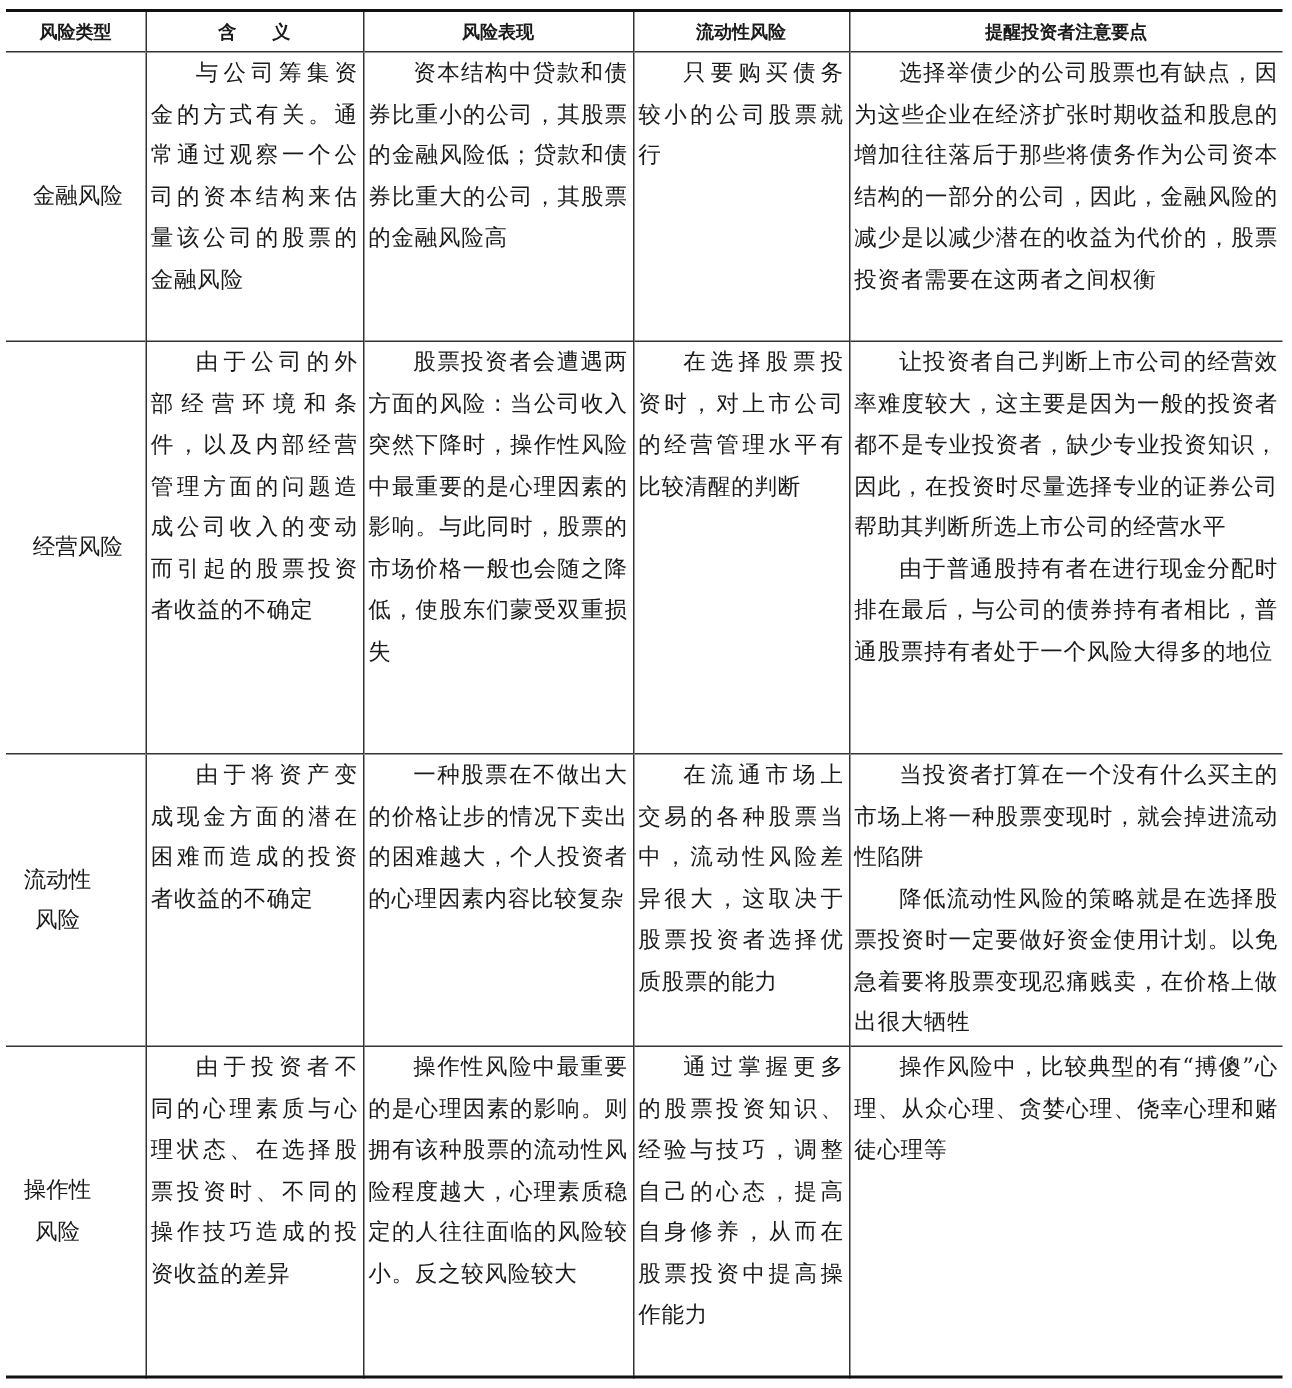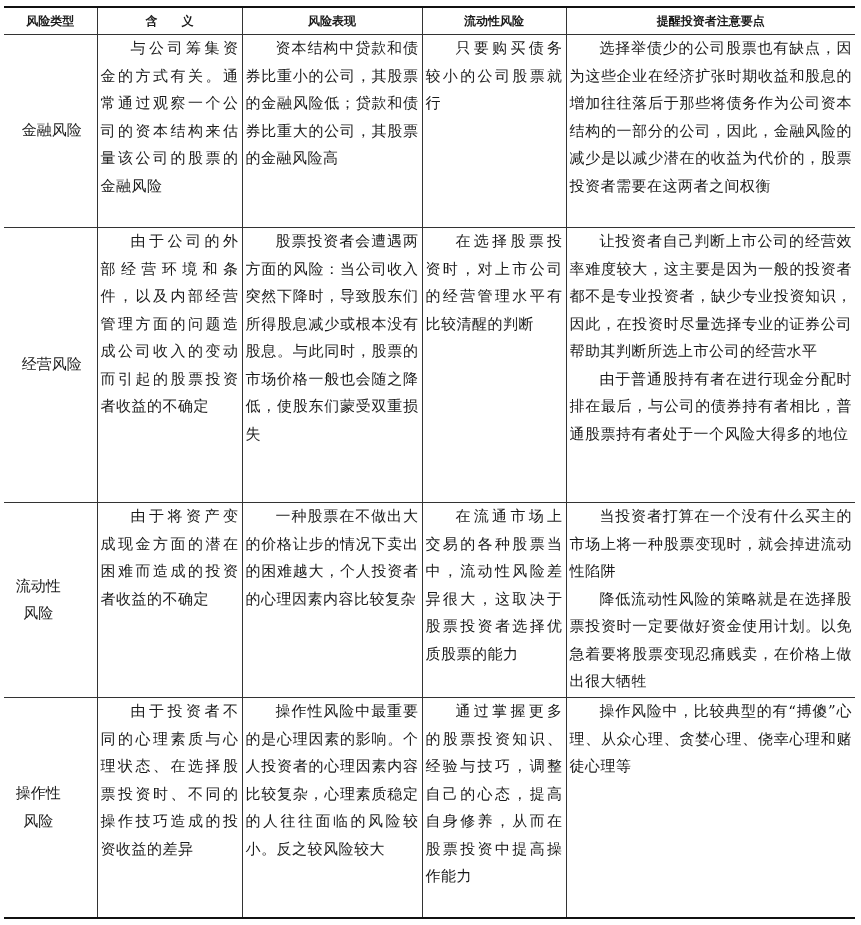--- a/index.html
+++ b/index.html
@@ -55,21 +55,21 @@
       <td>
             <p class="para">选择举债少的公司股票也有缺点，因为这些企业在经济扩张时期收益和股息的增加往往落后于那些将债务作为公司资本结构的一部分的公司，因此，金融风险的减少是以减少潜在的收益为代价的，股票投资者需要在这两者之间权衡</p>
           </td>
     </tr>
     <tr class="r2">
       <td class="type">经营风险</td>
       <td>
             <p class="para">由于公司的外部经营环境和条件，以及内部经营管理方面的问题造成公司收入的变动而引起的股票投资者收益的不确定</p>
           </td>
       <td>
-            <p class="para">股票投资者会遭遇两方面的风险：当公司收入突然下降时，导致股东们所得股息减少或根本没有股息。与此同时，股票的市场价格一般也会随之降低，使股东们蒙受双重损失</p>
+            <p class="para">股票投资者会遭遇两方面的风险：当公司收入突然下降时，操作性风险中最重要的是心理因素的影响。与此同时，股票的市场价格一般也会随之降低，使股东们蒙受双重损失</p>
           </td>
       <td>
             <p class="para">在选择股票投资时，对上市公司的经营管理水平有比较清醒的判断</p>
           </td>
       <td>
         <p class="para">让投资者自己判断上市公司的经营效率难度较大，这主要是因为一般的投资者都不是专业投资者，缺少专业投资知识，因此，在投资时尽量选择专业的证券公司帮助其判断所选上市公司的经营水平</p>
         <p class="para">由于普通股持有者在进行现金分配时排在最后，与公司的债券持有者相比，普通股票持有者处于一个风险大得多的地位</p>
       </td>
     </tr>
     <tr class="r3">
@@ -87,21 +87,21 @@
         <p class="para">当投资者打算在一个没有什么买主的市场上将一种股票变现时，就会掉进流动性陷阱</p>
         <p class="para">降低流动性风险的策略就是在选择股票投资时一定要做好资金使用计划。以免急着要将股票变现忍痛贱卖，在价格上做出很大牺牲</p>
       </td>
     </tr>
     <tr class="r4">
       <td class="type">操作性风险</td>
       <td>
             <p class="para">由于投资者不同的心理素质与心理状态、在选择股票投资时、不同的操作技巧造成的投资收益的差异</p>
           </td>
       <td>
-            <p class="para">操作性风险中最重要的是心理因素的影响。个人投资者的心理因素内容比较复杂，心理素质稳定的人往往面临的风险较小。反之较风险较大</p>
+            <p class="para">操作性风险中最重要的是心理因素的影响。则拥有该种股票的流动性风险程度越大，心理素质稳定的人往往面临的风险较小。反之较风险较大</p>
           </td>
       <td>
             <p class="para">通过掌握更多的股票投资知识、经验与技巧，调整自己的心态，提高自身修养，从而在股票投资中提高操作能力</p>
           </td>
       <td>
             <p class="para">操作风险中，比较典型的有“搏傻”心理、从众心理、贪婪心理、侥幸心理和赌徒心理等</p>
           </td>
     </tr>
   </tbody>
 </table>

